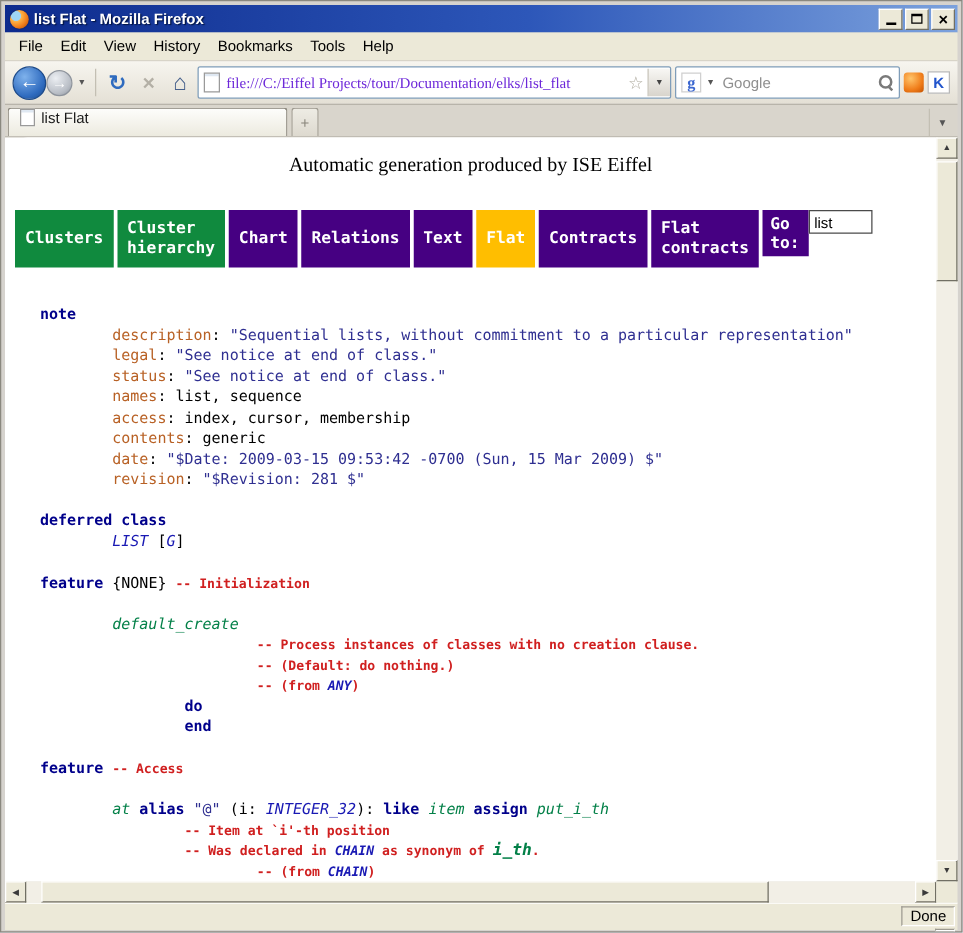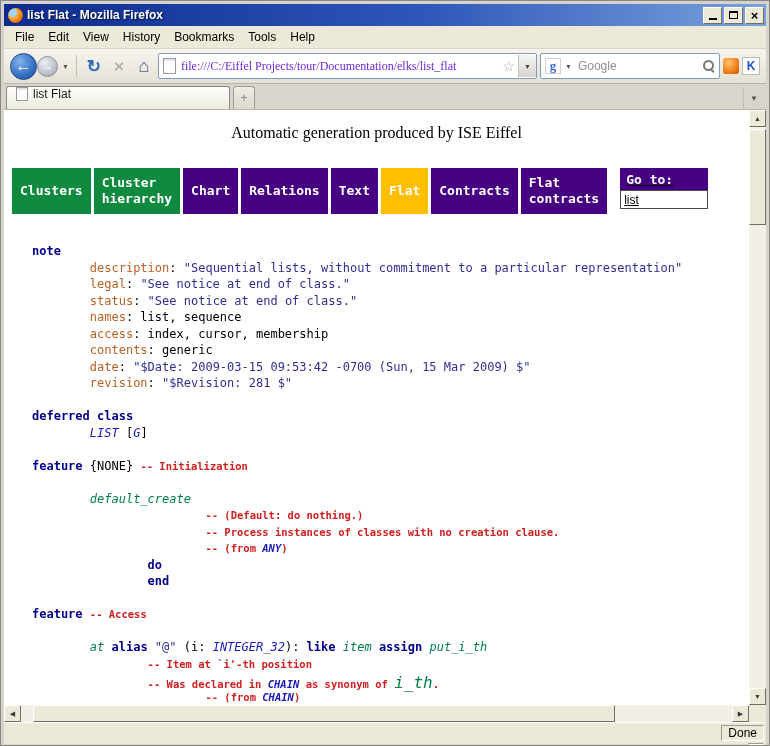--- a/index.html
+++ b/index.html
@@ -53,34 +53,34 @@
   
   .content-row{height:595px;display:flex;background:#fff;border-radius:18px;}
   .page{width:745px;overflow:hidden;position:relative;background:#fff;}
   .heading{margin-top:14px;text-align:center;font-family:"Liberation Serif",serif;font-size:16px;color:#000;}
   .navrow{display:flex;align-items:flex-start;margin:26px 0 0 8px;}
   .navbtns{display:flex;align-items:stretch;gap:3px;}
   .nav-btn{min-height:46px;display:flex;align-items:center;padding:2px 8px;color:#fff;font-family:"DejaVu Sans Mono",monospace;font-weight:bold;font-size:13px;white-space:pre-line;box-sizing:border-box;line-height:16px;}
   .nav-btn.green{background:var(--c-green);}
   .nav-btn.purple{background:var(--c-purple);}
   .nav-btn.gold{background:var(--c-gold);}
-  .goto{width:88px;margin-left:13px;display:flex;flex-direction:column;text-decoration:underline;}
+  .goto{width:88px;margin-left:3px;display:flex;flex-direction:row;}
   .goto-label{background:var(--c-purple);color:#fff;font-family:"DejaVu Sans Mono",monospace;font-weight:bold;font-size:13px;padding:4px 6px 3px 6px;}
   .goto-input{height:19px;border:1px solid #4a4a4a;font-size:12px;font-family:"Liberation Sans",sans-serif;padding:0 3px;box-sizing:border-box;width:100%;outline:none;}
   .code{margin:30px 0 0 10px;font-family:"DejaVu Sans Mono",monospace;font-size:12px;}
   .cl{height:16.5px;white-space:pre;margin-left:18px;}
   .s-kw{color:var(--c-keyword);font-weight:bold;}
   .s-pl{color:#000;}
   .s-tg{color:var(--c-tag);}
   .s-st{color:var(--c-string);}
   .s-cl{color:var(--c-class_link);font-style:italic;}
   .s-ft{color:var(--c-feature_link);font-style:italic;}
   .s-cm{color:var(--c-comment);font-size:10.5px;font-weight:bold;}
   .s-cmcl{color:var(--c-class_link);font-size:10.5px;font-weight:bold;font-style:italic;}
-  .s-cmft{color:var(--c-feature_link);font-size:16px;font-weight:normal;font-style:italic;}
+  .s-cmft{color:var(--c-feature_link);font-size:13px;font-weight:bold;font-style:italic;}
   
   .vsb{width:17px;background:#f2efe6;position:relative;flex:none;}
   .sb-btn{width:17px;height:17px;background:#ece9d8;border:1px solid;border-color:#fff #716f64 #716f64 #fff;box-sizing:border-box;display:flex;align-items:center;justify-content:center;font-size:7px;color:#3a3a3a;}
   .vsb .sb-btn.top{position:absolute;top:0;left:0;}
   .vsb .sb-btn.bottom{position:absolute;bottom:0;left:0;}
   .vthumb{position:absolute;top:19px;left:0;width:17px;height:96px;background:#ece9d8;border:1px solid;border-color:#fff #716f64 #716f64 #fff;box-sizing:border-box;}
   .hrow{height:17px;display:flex;}
   .hsb{width:745px;display:flex;background:#f2efe6;flex:none;}
   .htrack{flex:1;position:relative;}
   .hthumb{position:absolute;left:12px;top:0;height:17px;width:582px;background:#ece9d8;border:1px solid;border-color:#fff #716f64 #716f64 #fff;box-sizing:border-box;}
@@ -191,22 +191,22 @@
           <div class="cl"><span class="s-pl">        </span><span class="s-tg">contents</span><span class="s-pl">: generic</span></div>
           <div class="cl"><span class="s-pl">        </span><span class="s-tg">date</span><span class="s-pl">: </span><span class="s-st">"$Date: 2009-03-15 09:53:42 -0700 (Sun, 15 Mar 2009) $"</span></div>
           <div class="cl"><span class="s-pl">        </span><span class="s-tg">revision</span><span class="s-pl">: </span><span class="s-st">"$Revision: 281 $"</span></div>
           <div class="cl"><span class="s-pl"> </span></div>
           <div class="cl"><span class="s-kw">deferred class</span></div>
           <div class="cl"><span class="s-pl">        </span><span class="s-cl">LIST</span><span class="s-pl"> [</span><span class="s-cl">G</span><span class="s-pl">]</span></div>
           <div class="cl"><span class="s-pl"> </span></div>
           <div class="cl"><span class="s-kw">feature</span><span class="s-pl"> {NONE} </span><span class="s-cm">-- Initialization</span></div>
           <div class="cl"><span class="s-pl"> </span></div>
           <div class="cl"><span class="s-pl">        </span><span class="s-ft">default_create</span></div>
+          <div class="cl"><span class="s-pl">                        </span><span class="s-cm">-- Process instances of classes with no creation clause.</span></div>
           <div class="cl"><span class="s-pl">                        </span><span class="s-cm">-- (Default: do nothing.)</span></div>
-          <div class="cl"><span class="s-pl">                        </span><span class="s-cm">-- Process instances of classes with no creation clause.</span></div>
           <div class="cl"><span class="s-pl">                        </span><span class="s-cm">-- (from </span><span class="s-cmcl">ANY</span><span class="s-cm">)</span></div>
           <div class="cl"><span class="s-pl">                </span><span class="s-kw">do</span></div>
           <div class="cl"><span class="s-pl">                </span><span class="s-kw">end</span></div>
           <div class="cl"><span class="s-pl"> </span></div>
           <div class="cl"><span class="s-kw">feature</span><span class="s-pl"> </span><span class="s-cm">-- Access</span></div>
           <div class="cl"><span class="s-pl"> </span></div>
           <div class="cl"><span class="s-pl">        </span><span class="s-ft">at</span><span class="s-pl"> </span><span class="s-kw">alias</span><span class="s-pl"> </span><span class="s-st">"@"</span><span class="s-pl"> (i: </span><span class="s-cl">INTEGER_32</span><span class="s-pl">): </span><span class="s-kw">like</span><span class="s-pl"> </span><span class="s-ft">item</span><span class="s-pl"> </span><span class="s-kw">assign</span><span class="s-pl"> </span><span class="s-ft">put_i_th</span></div>
           <div class="cl"><span class="s-pl">                </span><span class="s-cm">-- Item at `i'-th position</span></div>
           <div class="cl"><span class="s-pl">                </span><span class="s-cm">-- Was declared in </span><span class="s-cmcl">CHAIN</span><span class="s-cm"> as synonym of </span><span class="s-cmft">i_th</span><span class="s-cm">.</span></div>
           <div class="cl"><span class="s-pl">                        </span><span class="s-cm">-- (from </span><span class="s-cmcl">CHAIN</span><span class="s-cm">)</span></div>

